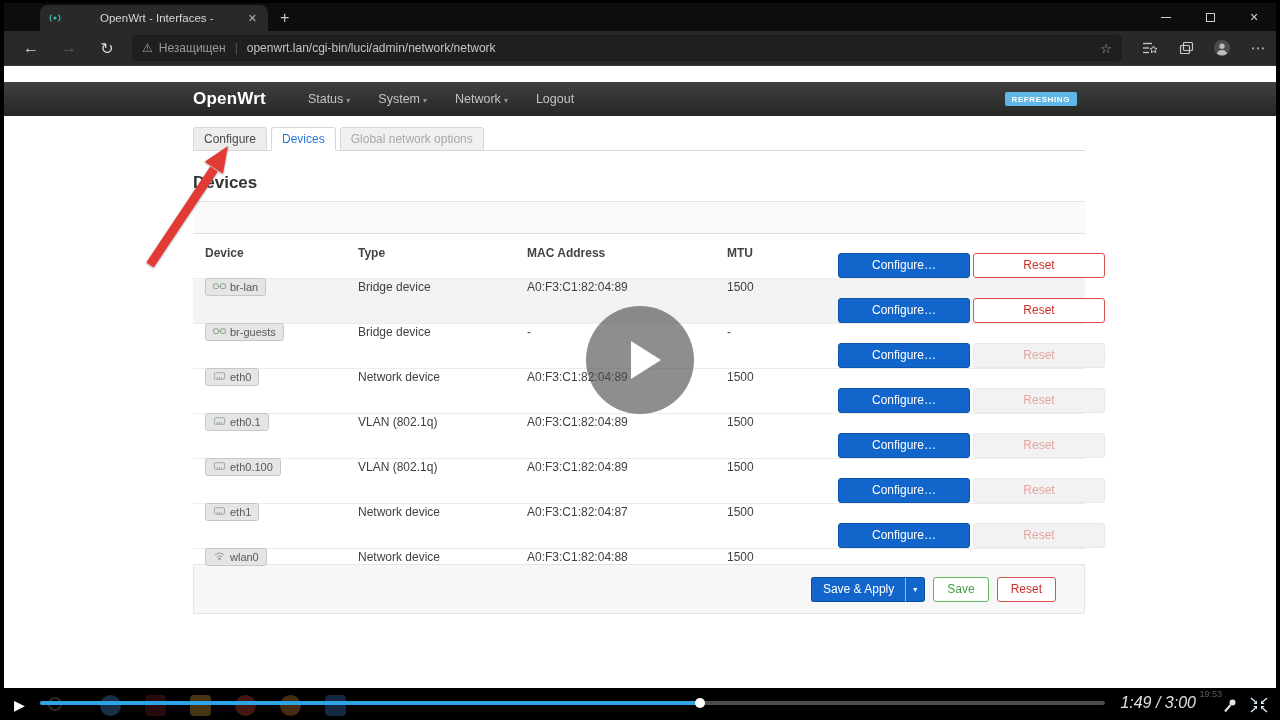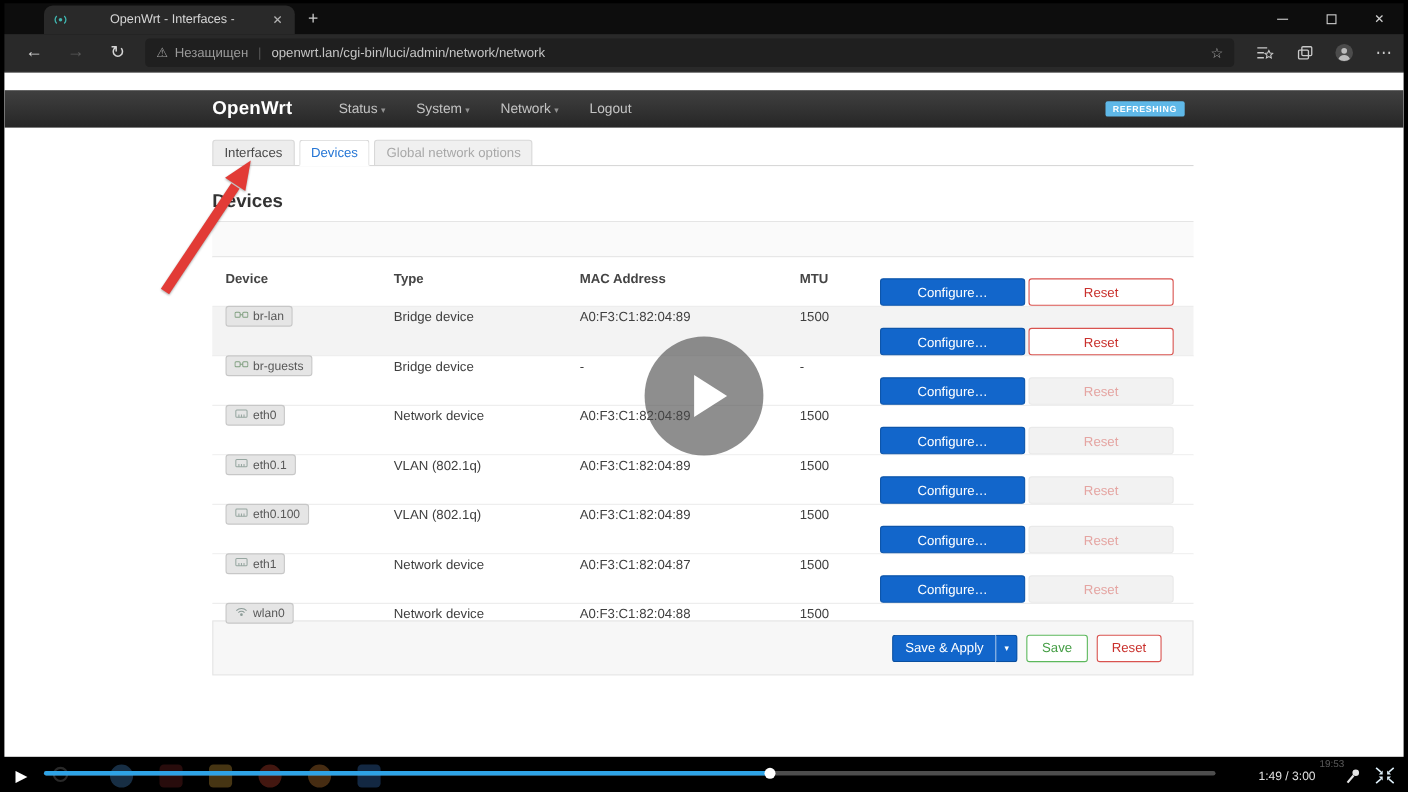--- a/index.html
+++ b/index.html
@@ -63,21 +63,21 @@
   .trow { height:45px; border-bottom:1px solid #ececec; background:#fff; }
   .trow.shaded { background:#f3f3f3; }
   .dev-badge { display:inline-flex; align-items:center; border:1px solid #c7c7c7; border-radius:3px;
                background:#e5e5e5; padding:2px 7px; font-size:11px; color:#585858; gap:4px; }
   .dev-icon svg { display:none; width:13px; height:10px; }
   .dev-icon.ic-bridge .svg-bridge { display:inline; }
   .dev-icon.ic-port .svg-port { display:inline; }
   .dev-icon.ic-wifi .svg-wifi { display:inline; }
   .c-actions { display:flex; gap:3px; padding-left:12px; }
   .btn { font-family:"Liberation Sans", sans-serif; font-size:12px; height:25px; border-radius:3px; cursor:pointer; }
-  .btn-configure { width:132px; background:#1266cb; border:1px solid #0d55aa; color:#fff; }
+  .btn-configure { width:132px; background:#1266cb; border:1px solid #0d55aa; color:#fff;margin-left:38px; }
   .btn-reset { width:132px; background:#fff; border:1px solid #d9534f; color:#c9302c; }
   .btn-reset.muted { background:#f2f2f2; border-color:#e9e9e9; color:#e5a5a2; }
 
   .btn-add { margin-top:19px; height:25px; padding:0 13px; background:#fcfcfc;
              border:1px solid #67b168; color:#4f9e51; border-radius:3px; font-size:12px; }
 
   .footerband { margin-top:15px; height:50px; background:#f7f7f7; border:1px solid #e5e5e5;
                 display:flex; align-items:center; justify-content:flex-end; gap:8px; padding-right:28px; }
   .sa-group { display:inline-flex; }
   .sa-main { height:25px; padding:0 11px; background:#1266cb; border:1px solid #0a4f9f; border-right:none;
@@ -104,21 +104,21 @@
   .ghost { width:21px; height:21px; }
   .g-circle { border-radius:50%; }
   .g-rect { border-radius:4px; }
   .play-btn { position:absolute; left:14px; bottom:7px; color:#fff; font-size:14px; }
   .vol-ghost { position:absolute; left:48px; bottom:9px; width:14px; height:14px;
                border:2px solid rgba(255,255,255,.16); border-radius:50%; }
   .track { position:absolute; left:40px; right:175px; bottom:15px; height:4px;
            background:rgba(255,255,255,.30); border-radius:2px; }
   .fill { height:100%; background:#2ea3e6; border-radius:2px; position:relative; }
   .knob { position:absolute; right:-5px; top:-3px; width:10px; height:10px; background:#fff; border-radius:50%; }
-  .time { position:absolute; right:84px; bottom:8px; color:#e2e2e2; font-size:11px; }
+  .time { position:absolute; right:84px; bottom:8px; color:#e2e2e2; font-size:16px;font-style:italic; }
   .desktop-clock { position:absolute; right:58px; bottom:21px; color:rgba(195,195,195,.45); font-size:9px; }
   .pin { position:absolute; right:42px; bottom:6px; }
   .shrink { position:absolute; right:12px; bottom:7px; }
 </style>
 <title>OpenWrt - Interfaces - LuCI</title></head>
 <body>
 
 <div class="stage">
 
   <svg class="tab-actions" viewBox="0 0 22 18">
@@ -188,21 +188,21 @@
       <span class="brand">OpenWrt</span>
       <span class="nav-item"><span>Status</span><span class="nav-caret">▾</span></span>
       <span class="nav-item"><span>System</span><span class="nav-caret">▾</span></span>
       <span class="nav-item"><span>Network</span><span class="nav-caret">▾</span></span>
       <span class="nav-item"><span>Logout</span></span>
       <span class="badge-refresh">REFRESHING</span>
     </div>
 
     <div class="page-body">
       <div class="luci-tabs">
-        <span class="tab tab-inactive">Interfaces</span>
+        <span class="tab tab-inactive">Configure</span>
         <span class="tab tab-active">Devices</span>
         <span class="tab tab-muted">Global network options</span>
       </div>
 
       <div class="heading">Devices</div>
 
       <div class="dtable">
         <div class="thead-row">
           <span class="cell">Device</span>
           <span class="cell">Type</span>

